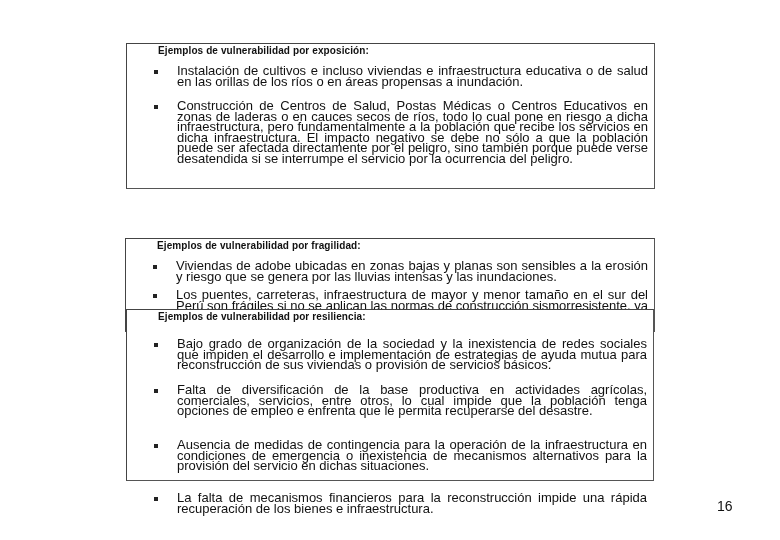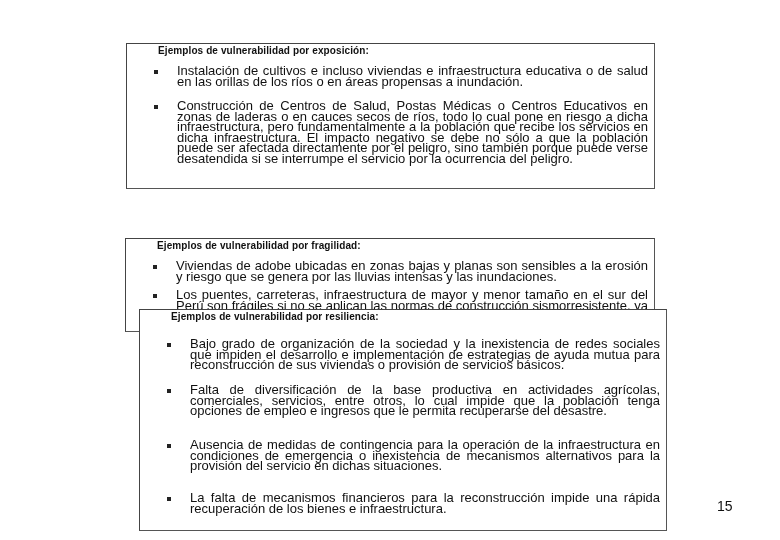--- a/index.html
+++ b/index.html
@@ -46,33 +46,33 @@
   <div class="item" style="top:22px;">
     <span class="bullet" style="top:4px;"></span>
     <div class="item-text">Viviendas de adobe ubicadas en zonas bajas y planas son sensibles a la erosión y riesgo que se genera por las lluvias intensas y las inundaciones.</div>
   </div>
   <div class="item" style="top:51px;">
     <span class="bullet" style="top:4px;"></span>
     <div class="item-text">Los puentes, carreteras, infraestructura de mayor y menor tamaño en el sur del Perú son frágiles si no se aplican las normas de construcción sismorresistente, ya que esa zona del país enfrenta peligros sísmicos.</div>
   </div>
 </div>
 
-<div class="box" style="left:126px; top:309px; width:528px; height:222px;margin-left:13px;">
+<div class="box" style="left:126px; top:309px; width:528px; height:172px;">
   <div class="box-title">Ejemplos de vulnerabilidad por resiliencia:</div>
   <div class="item" style="top:29px;">
     <span class="bullet" style="top:4px;"></span>
     <div class="item-text">Bajo  grado de organización de la sociedad y la inexistencia de redes sociales que impiden el desarrollo e implementación de estrategias de ayuda mutua para reconstrucción de sus viviendas o provisión de servicios básicos.</div>
   </div>
   <div class="item" style="top:75px;">
     <span class="bullet" style="top:4px;"></span>
-    <div class="item-text">Falta de diversificación de la base productiva en actividades agrícolas, comerciales, servicios, entre otros, lo cual impide que la población tenga opciones de empleo e ingresos que le permita recuperarse del desastre.</div>
+    <div class="item-text">Falta de diversificación de la base productiva en actividades agrícolas, comerciales, servicios, entre otros, lo cual impide que la población tenga opciones de empleo e enfrenta que le permita recuperarse del desastre.</div>
   </div>
   <div class="item" style="top:130px;">
     <span class="bullet" style="top:4px;"></span>
     <div class="item-text">Ausencia de medidas de contingencia para la operación de la infraestructura en condiciones de emergencia o inexistencia de mecanismos alternativos para la provisión del servicio en dichas situaciones.</div>
   </div>
   <div class="item" style="top:183px;">
     <span class="bullet" style="top:4px;"></span>
     <div class="item-text">La falta de mecanismos financieros para la reconstrucción impide una rápida recuperación de los bienes e infraestructura.</div>
   </div>
 </div>
 
-<div class="page-number">15</div>
+<div class="page-number">16</div>
 
 </body></html>

